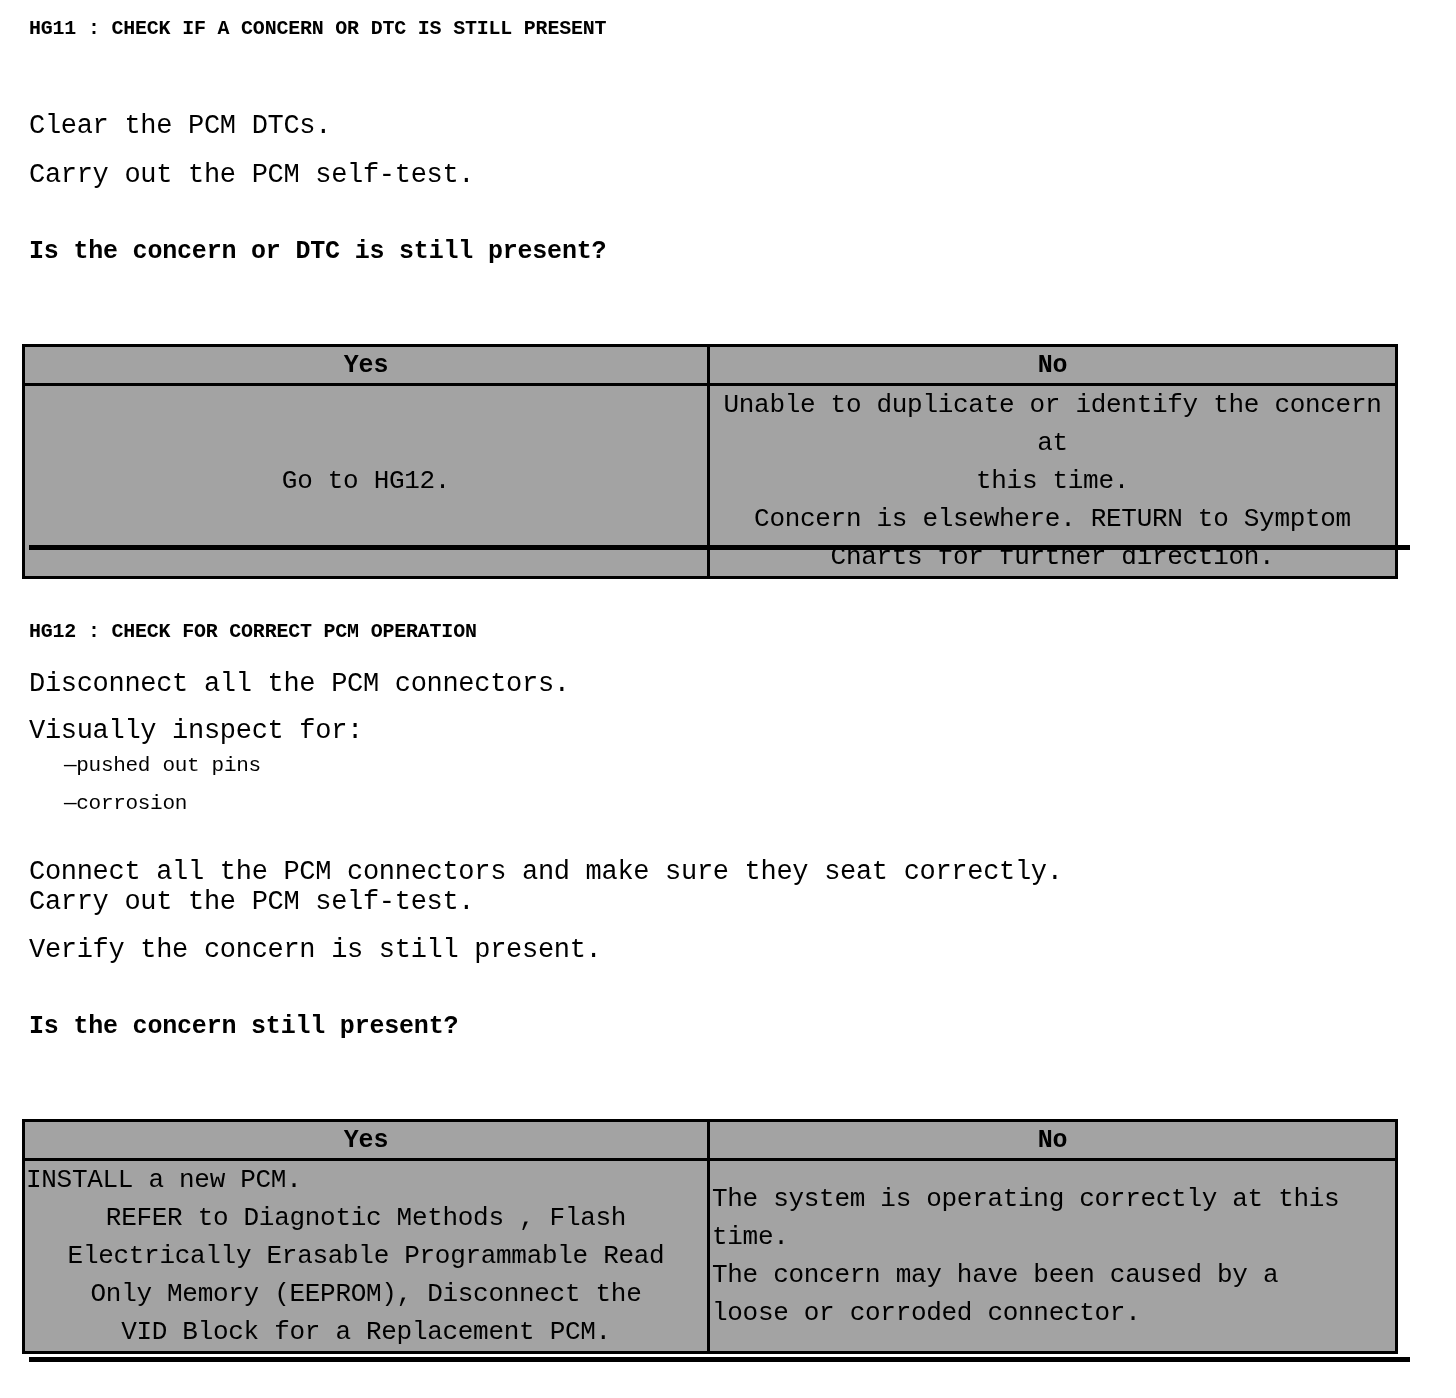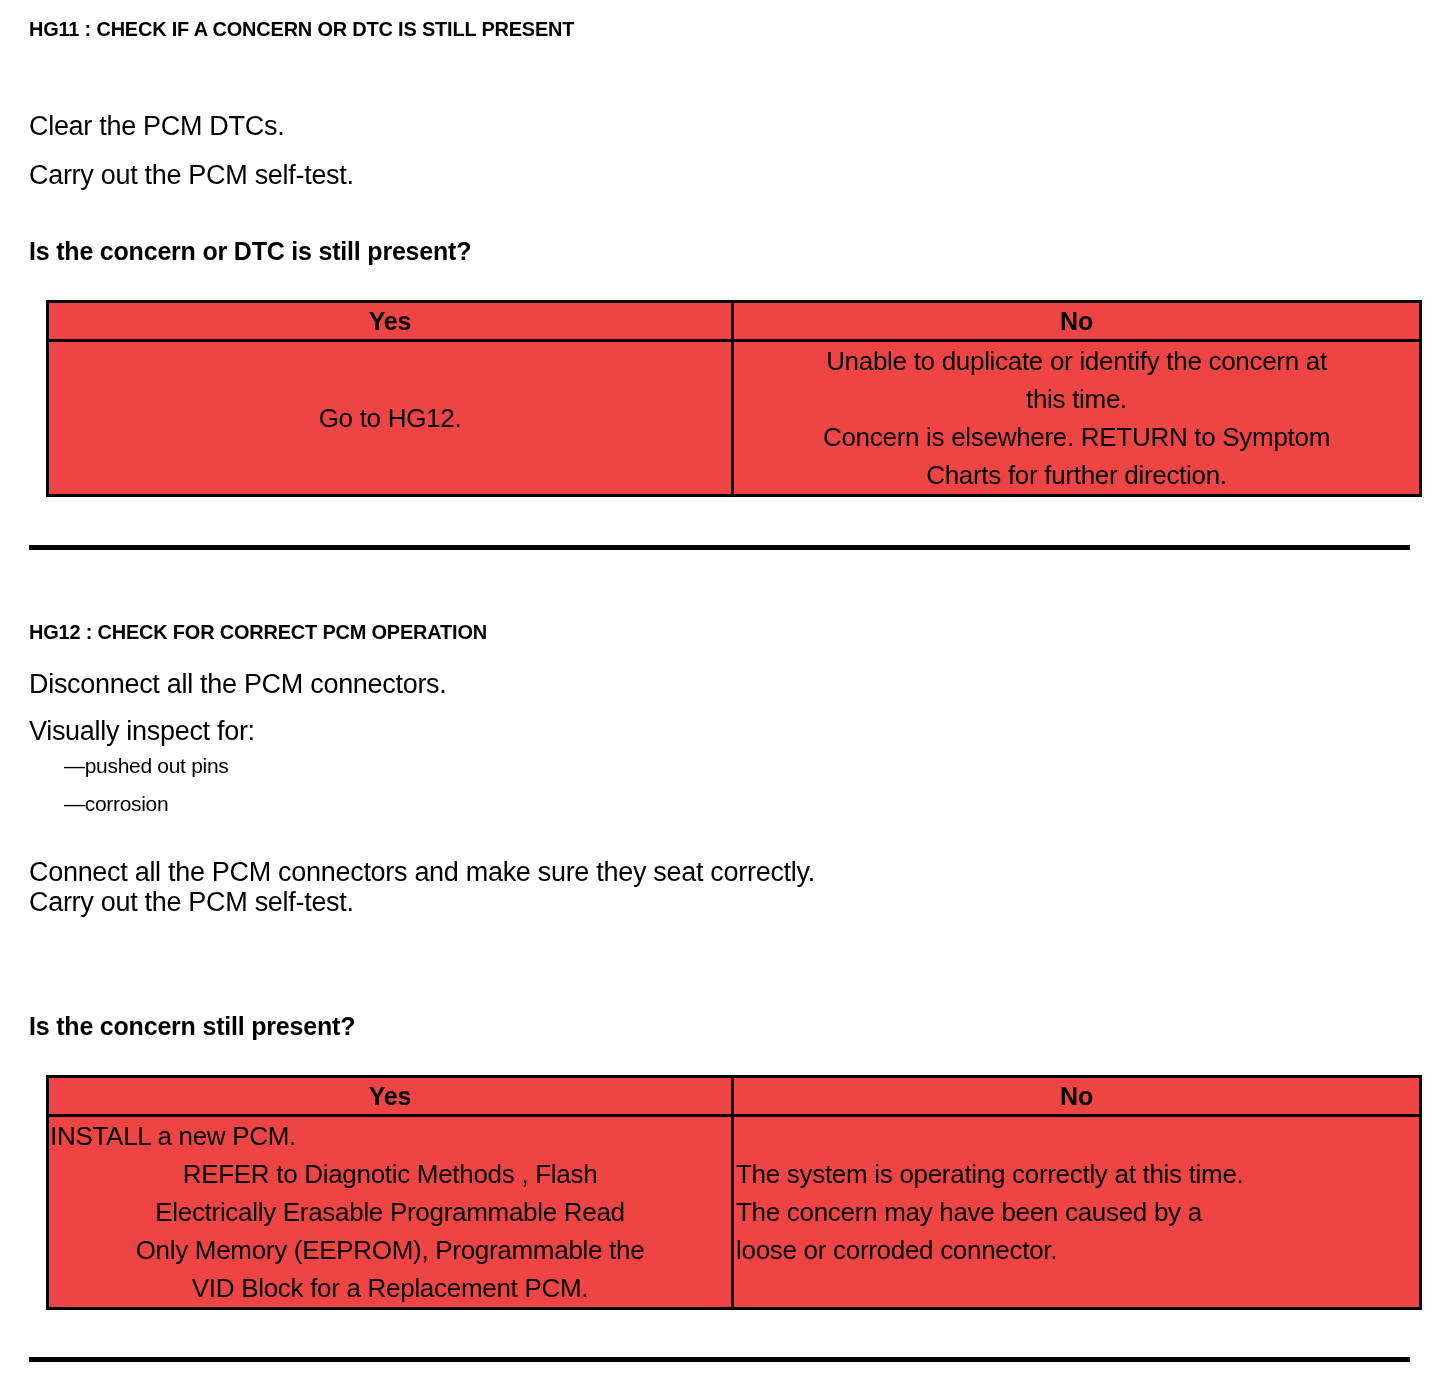--- a/index.html
+++ b/index.html
@@ -14,20 +14,21 @@
     font-family: "Liberation Sans", sans-serif;
     color: #000000;
     overflow: hidden;
   }
 
   .page {
     position: absolute;
     left: 0; top: 0;
     width: 1156px;
     height: 1398px;
+    font-family: Liberation Mono, monospace;
   }
 
   
   .step-heading {
     position: absolute;
     left: 29px;
     font-weight: bold;
     font-size: 21px;
     letter-spacing: -0.2px;
     white-space: nowrap;
@@ -61,25 +62,26 @@
     position: absolute;
     left: 29px;
     width: 1381px;
     height: 5px;
     background: #000000;
   }
 
   
   .yn-table {
     position: absolute;
-    left: 46px;
+    left: 22px;
     width: 1367px;
     border-collapse: collapse;
     table-layout: fixed;
-    background: #ef4444;
+    background: #a3a3a3;
+    margin-top: 44px;
   }
   .yn-table td, .yn-table th {
     border: 3px solid #000000;
     padding: 0;
     vertical-align: middle;
     font-weight: normal;
   }
   .yn-table th {
     height: 36px;
     font-size: 25px;
@@ -151,36 +153,37 @@
   <div class="body-line" style="top:716px;">Visually inspect for:</div>
 
   <div class="bullet-line" style="top:754px;">—pushed out pins</div>
 
   <div class="bullet-line" style="top:792px;">—corrosion</div>
 
   <div class="body-line" style="top:839px;margin-top:18px;">Connect all the PCM connectors and make sure they seat correctly.</div>
 
   <div class="body-line" style="top:887px;">Carry out the PCM self-test.</div>
 
+  <div class="body-line" style="top:935px;">Verify the concern is still present.</div>
 
   <div class="body-line bold" style="top:984px;">Is the concern still present?</div>
 
   <table class="yn-table" style="top:1075px;">
     <tbody>
         <tr>
       <th class="col-yes">Yes</th>
       <th class="col-no">No</th>
     </tr>
     <tr class="t2-body">
       <td>
         <div class="cell-text t2-yes-inner">
           <div class="firstline">INSTALL a new PCM.</div>
           <div>REFER to Diagnotic Methods , Flash</div>
           <div>Electrically Erasable Programmable Read</div>
-          <div>Only Memory (EEPROM), Programmable the</div>
+          <div>Only Memory (EEPROM), Disconnect the</div>
           <div>VID Block for a Replacement PCM.</div>
         </div>
       </td>
       <td>
         <div class="cell-text cell-left t2-no-inner">
           <div>The system is operating correctly at this time.</div>
           <div>The concern may have been caused by a</div>
           <div>loose or corroded connector.</div>
         </div>
       </td>

